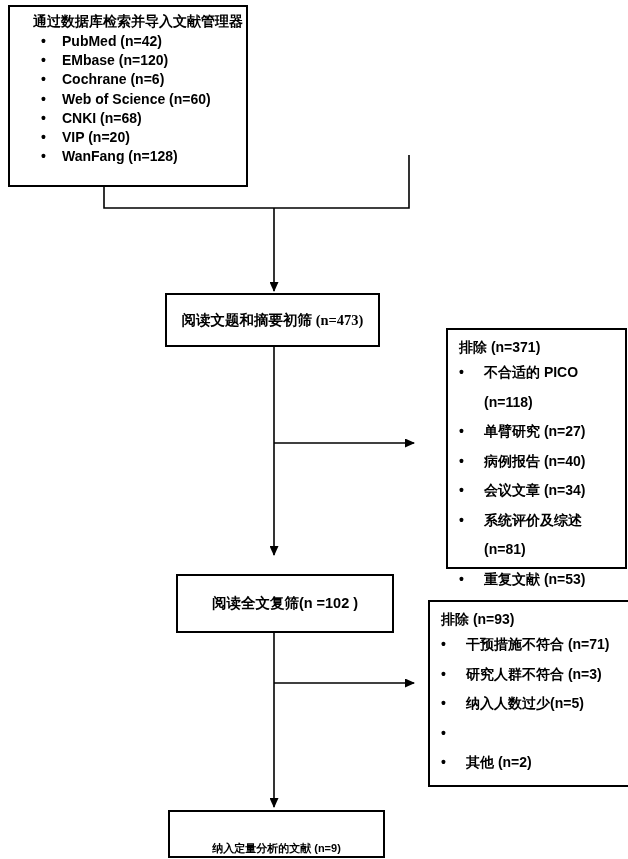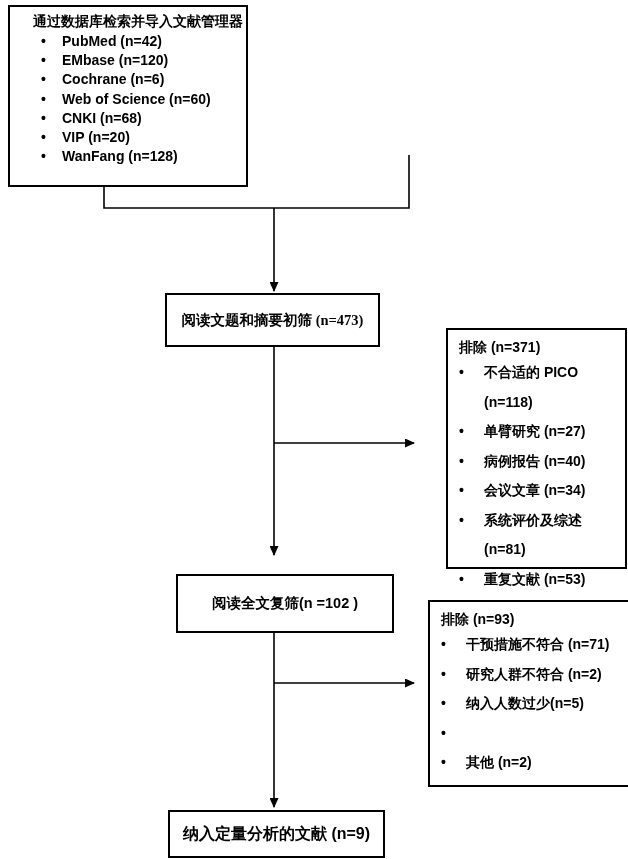--- a/index.html
+++ b/index.html
@@ -23,21 +23,21 @@
   #box-a .a-title { margin:4px 0 0 23px; line-height:21px; }
   #box-a li { margin-left:31px; line-height:19.2px; }
   #box-a .bullet { width:21px; font-size:14px; }
 
   
   #box-b { left:312px; top:76px; width:191px; height:79px; line-height:22px; font-size:14.5px; }
 
   
   #box-c { left:165px; top:293px; width:215px; height:54px; font-size:14.5px;font-family:Liberation Serif, serif; }
   #box-d { left:163px; top:574px; width:218px; height:59px; font-size:14.5px;margin-left:13px; }
-  #box-f { left:168px; top:810px; width:217px; height:48px; font-size:16px; }
+  #box-f { left:168px; top:810px; width:217px; height:48px; font-size:11px;align-items:flex-end; }
 
   
   .ex-box .ex-title { margin:6px 0 0 11px; line-height:22px; }
   .ex-box li { margin-left:11px; line-height:29.5px; }
   .ex-box .bullet { width:25px; font-size:14px; }
   #box-e { left:417px; top:328px; width:181px; height:241px;margin-left:29px; }
   #box-g { left:417px; top:600px; width:206px; height:187px;margin-left:11px; }
 </style>
 </head>
 <body>
@@ -139,21 +139,21 @@
 
   <div class="box ex-box" id="box-g">
     <div class="ex-title">排除 (n=93)</div>
     <ul class="list">
       <li>
           <span class="bullet">•</span>
           <span>干预措施不符合 (n=71)</span>
         </li>
       <li>
           <span class="bullet">•</span>
-          <span>研究人群不符合 (n=2)</span>
+          <span>研究人群不符合 (n=3)</span>
         </li>
       <li>
           <span class="bullet">•</span>
           <span>纳入人数过少(n=5)</span>
         </li>
       <li>
           <span class="bullet">•</span>
         </li>
       <li>
           <span class="bullet">•</span>

